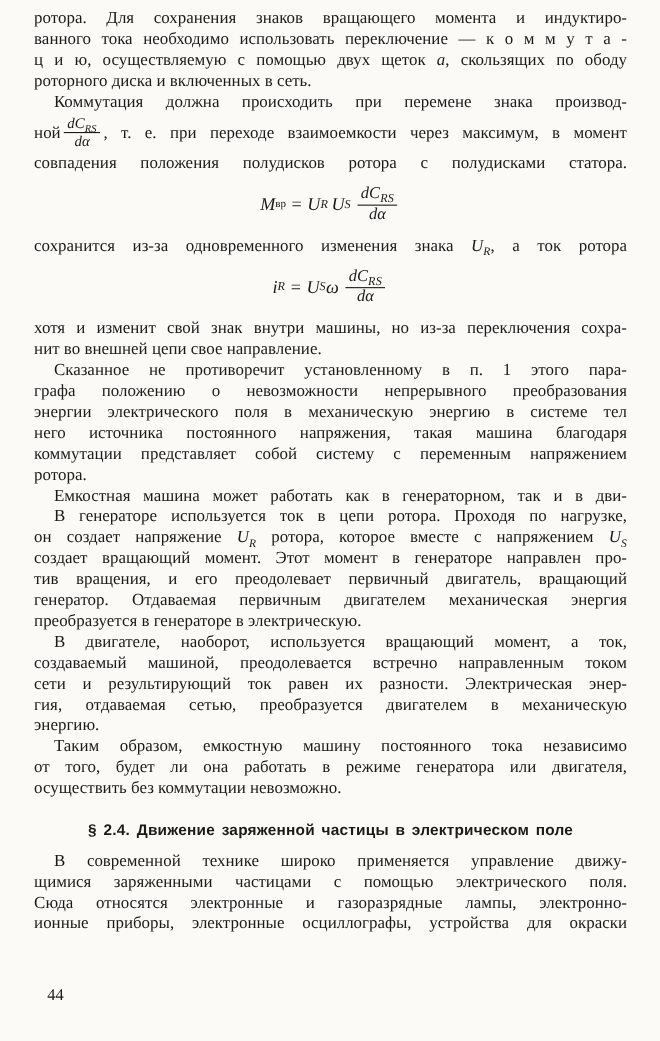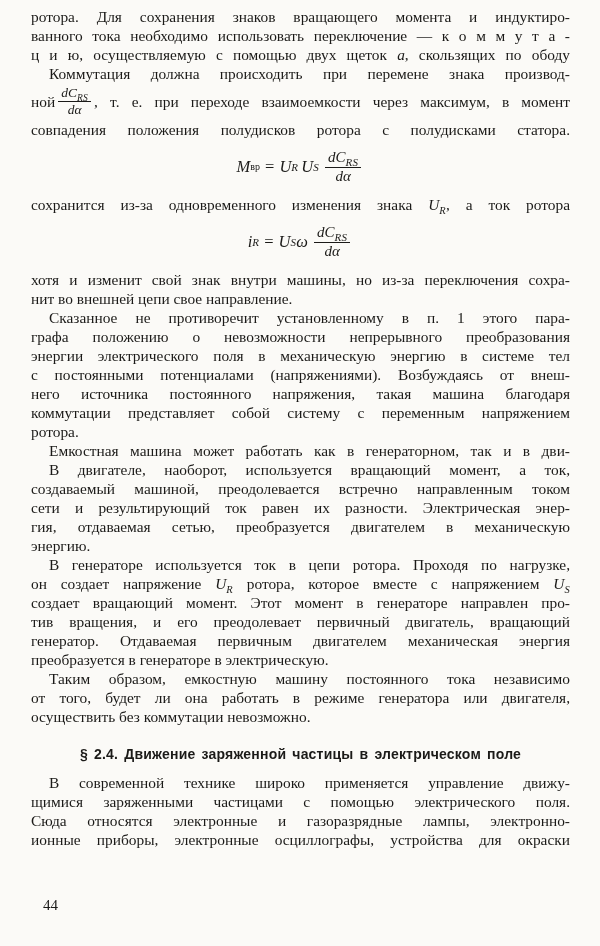--- a/index.html
+++ b/index.html
@@ -72,20 +72,21 @@
 </style>
 </head>
 <body>
 
 <div class="content">
 
   <div>
     <div class="line">ротора. Для сохранения знаков вращающего момента и индуктиро-</div>
     <div class="line">ванного тока необходимо использовать переключение — к о м м у т а -</div>
     <div class="line"><span>ц и ю,  осуществляемую с помощью двух щеток </span><span class="v">а</span><span>, скользящих по ободу</span></div>
+    <div class="line end">роторного диска и включенных в сеть.</div>
   </div>
 
   <div>
     <div class="line ind">Коммутация должна происходить при перемене знака производ-</div>
     <div class="fracline">
       <span>ной </span>
       <span class="ifrac small">
         <span class="num"><span>dC</span><sub class="s">RS</sub></span>
         <span class="den">dα</span>
       </span>
@@ -126,45 +127,44 @@
 
   <div>
     <div class="line">хотя и изменит свой знак внутри машины, но из-за переключения сохра-</div>
     <div class="line end">нит во внешней цепи свое направление.</div>
   </div>
 
   <div>
     <div class="line ind">Сказанное не противоречит установленному в п. 1 этого пара-</div>
     <div class="line">графа положению о невозможности непрерывного преобразования</div>
     <div class="line">энергии электрического поля в механическую энергию в системе тел</div>
-    <div class="line">с постоянными потенциалами (напряжениями). Возбуждаясь от внеш-</div>
     <div class="line">него источника постоянного напряжения, такая машина благодаря</div>
     <div class="line">коммутации представляет собой систему с переменным напряжением</div>
     <div class="line end">ротора.</div>
   </div>
 
   <div>
     <div class="line ind">Емкостная машина может работать как в генераторном, так и в дви-</div>
   </div>
 
   <div>
-    <div class="line ind">В двигателе, наоборот, используется вращающий момент, а ток,</div>
-    <div class="line">создаваемый машиной, преодолевается встречно направленным током</div>
-    <div class="line">сети и результирующий ток равен их разности. Электрическая энер-</div>
-    <div class="line">гия, отдаваемая сетью, преобразуется двигателем в механическую</div>
-    <div class="line end">энергию.</div>
-  </div>
-
-  <div>
     <div class="line ind">В генераторе используется ток в цепи ротора. Проходя по нагрузке,</div>
     <div class="line"><span>он создает напряжение </span><span class="v">U</span><sub class="s">R</sub><span> ротора, которое вместе с напряжением </span><span class="v">U</span><sub class="s">S</sub></div>
     <div class="line">создает вращающий момент. Этот момент в генераторе направлен про-</div>
     <div class="line">тив вращения, и его преодолевает первичный двигатель, вращающий</div>
     <div class="line">генератор. Отдаваемая первичным двигателем механическая энергия</div>
     <div class="line end">преобразуется в генераторе в электрическую.</div>
+  </div>
+
+  <div>
+    <div class="line ind">В двигателе, наоборот, используется вращающий момент, а ток,</div>
+    <div class="line">создаваемый машиной, преодолевается встречно направленным током</div>
+    <div class="line">сети и результирующий ток равен их разности. Электрическая энер-</div>
+    <div class="line">гия, отдаваемая сетью, преобразуется двигателем в механическую</div>
+    <div class="line end">энергию.</div>
   </div>
 
   <div>
     <div class="line ind">Таким образом, емкостную машину постоянного тока независимо</div>
     <div class="line">от того, будет ли она работать в режиме генератора или двигателя,</div>
     <div class="line end">осуществить без коммутации невозможно.</div>
   </div>
 
   <div class="heading">§ 2.4. Движение заряженной частицы в электрическом поле</div>
 

